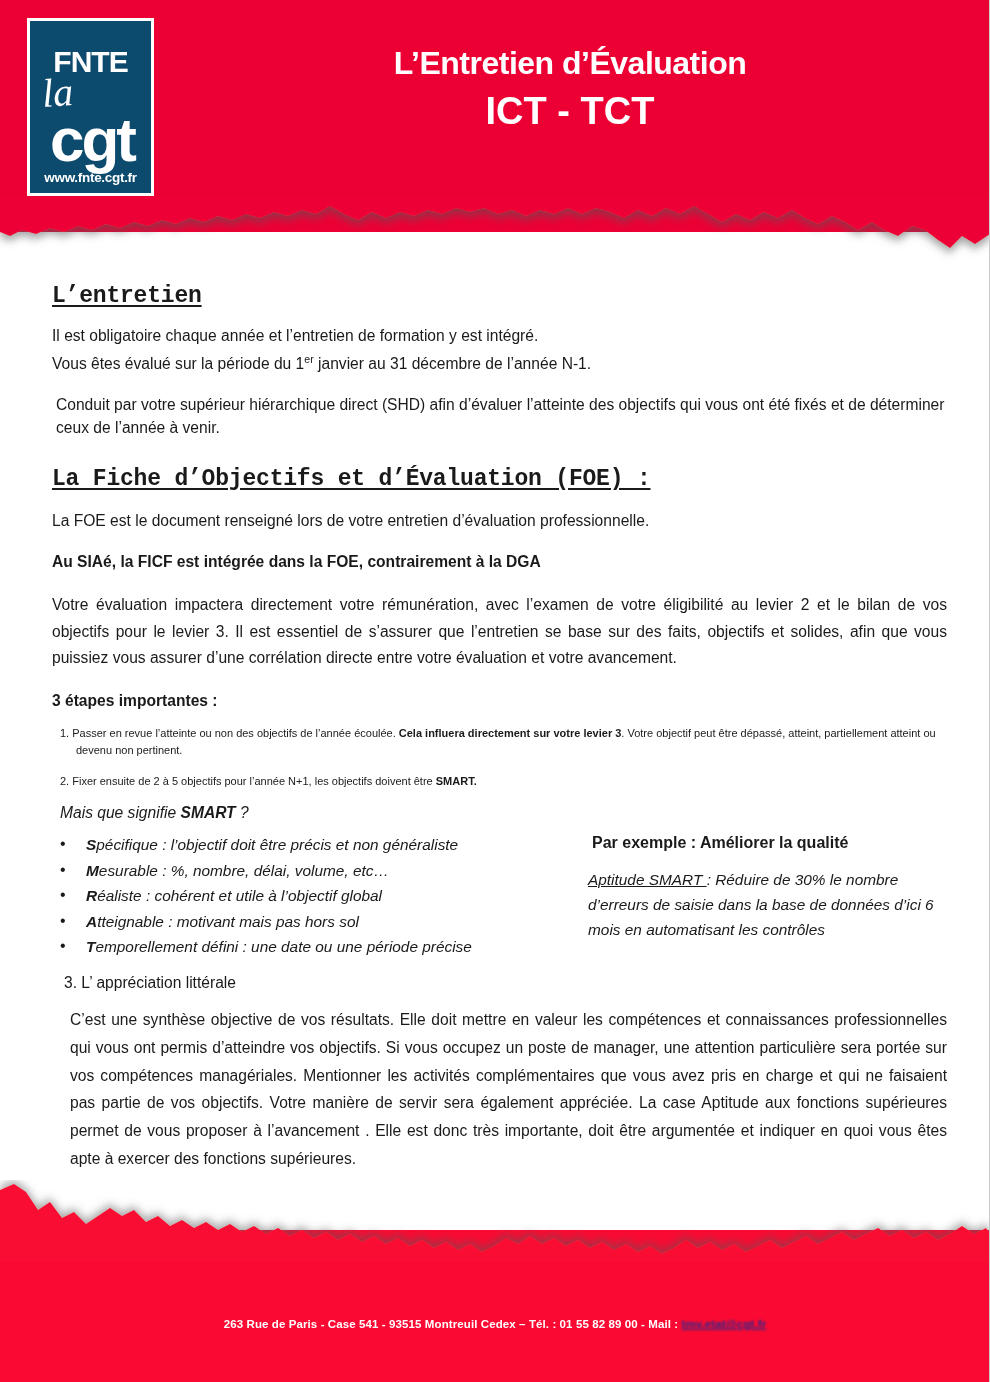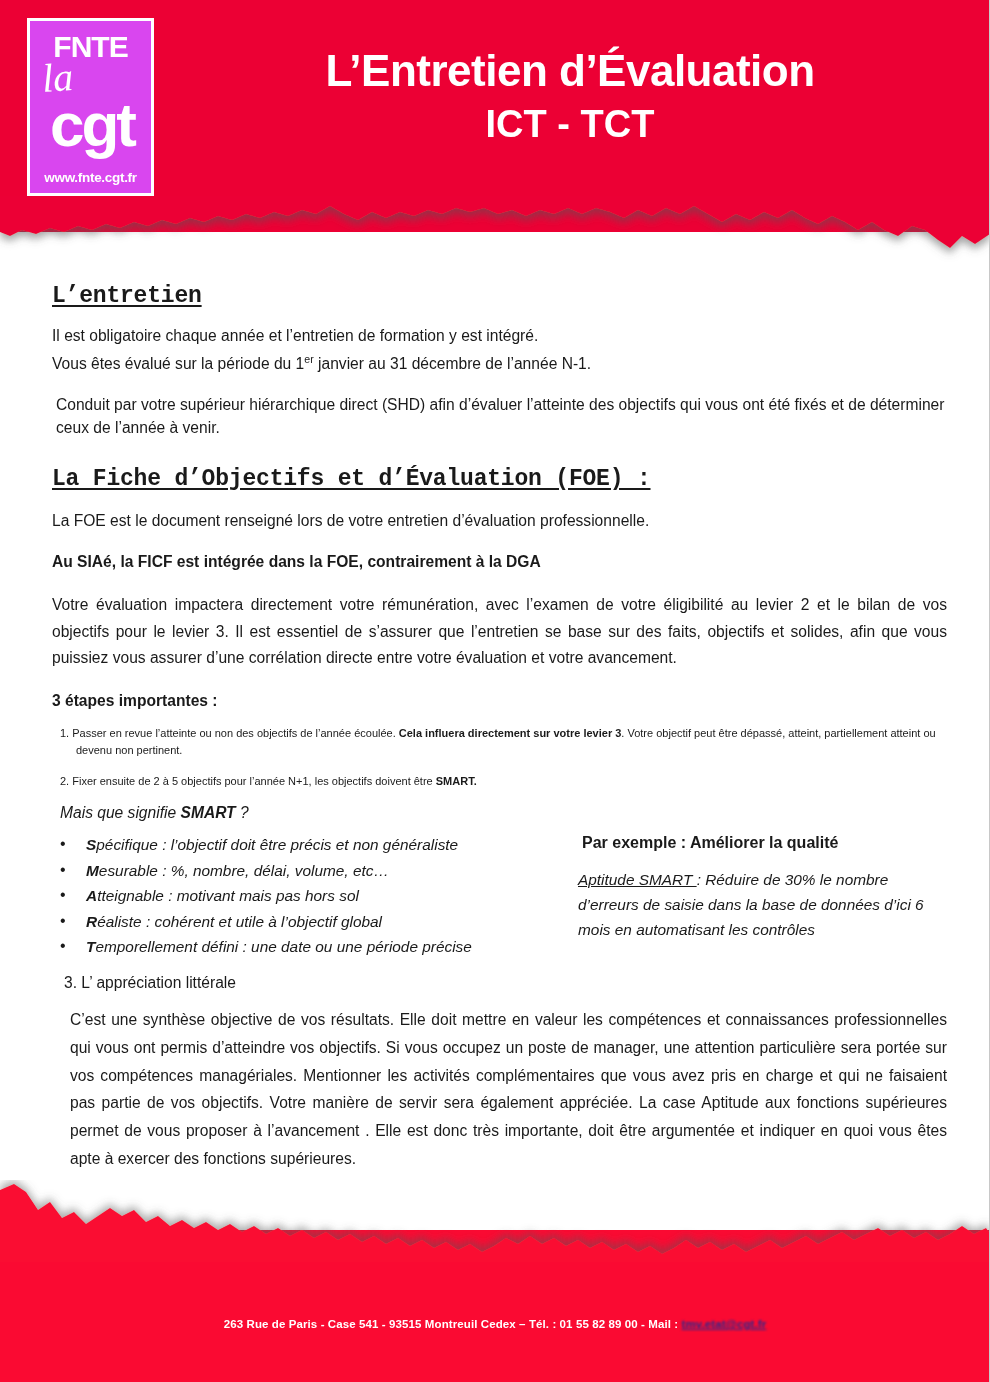--- a/index.html
+++ b/index.html
@@ -39,28 +39,28 @@
     height: 76px;
     pointer-events: none;
   }
 
   .logo {
     position: absolute;
     top: 18px;
     left: 27px;
     width: 127px;
     height: 178px;
-    background: #d946ef;
+    background: #0c4a6e;
     border: 3px solid #ffffff;
     box-sizing: border-box;
     display: flex;
     flex-direction: column;
     align-items: center;
     justify-content: flex-start;
-    padding-top: 7px;
+    padding-top: 22px;
   }
   .logo-inner {
     position: relative;
     width: 100%;
     height: 130px;
   }
   .logo-fnte {
     position: absolute;
     top: 4px;
     left: 0;
@@ -113,21 +113,21 @@
 
   .header-titles {
     position: absolute;
     top: 46px;
     left: 175px;
     width: 790px;
     text-align: center;
     color: #ffffff;
   }
   .title-main {
-    font-size: 44px;
+    font-size: 32px;
     font-weight: bold;
     line-height: 1.12;
     letter-spacing: -0.5px;
   }
   .title-sub {
     font-size: 38px;
     font-weight: bold;
     line-height: 1.25;
     margin-top: 6px;
     letter-spacing: 0px;
@@ -217,21 +217,21 @@
   }
   .smart-q {
     font-size: 15.6px;
     font-style: italic;
     margin: 0 0 10px 0;
     padding-left: 8px;
   }
 
   .two-col {
     display: flex;
-    gap: 4px;
+    gap: 14px;
     margin-top: 6px;
   }
   .col-left { width: 520px; }
   .col-right { width: 350px; padding-top: 2px; }
 
   ul.smart {
     list-style: none;
     margin: 0;
     padding: 0;
   }
@@ -348,22 +348,22 @@
 
     <p class="smart-q">
       <span>Mais que signifie </span><span class="b">SMART</span><span> ?</span>
     </p>
 
     <div class="two-col">
       <div class="col-left">
         <ul class="smart">
           <li><span class="b">S</span><span>pécifique : l’objectif doit être précis et non généraliste</span></li>
           <li><span class="b">M</span><span>esurable : %, nombre, délai, volume, etc…</span></li>
+          <li><span class="b">R</span><span>éaliste : cohérent et utile à l’objectif global</span></li>
           <li><span class="b">A</span><span>tteignable : motivant mais pas hors sol</span></li>
-          <li><span class="b">R</span><span>éaliste : cohérent et utile à l’objectif global</span></li>
           <li><span class="b">T</span><span>emporellement défini : une date ou une période précise</span></li>
         </ul>
       </div>
 
       <div class="col-right">
         <p class="ex-title">Par exemple  : Améliorer la qualité</p>
         <p class="ex-body">
           <span class="ex-label">Aptitude SMART </span><span>: Réduire de 30% le nombre d’erreurs de saisie dans la base de données d’ici 6 mois en automatisant les contrôles</span>
         </p>
       </div>

